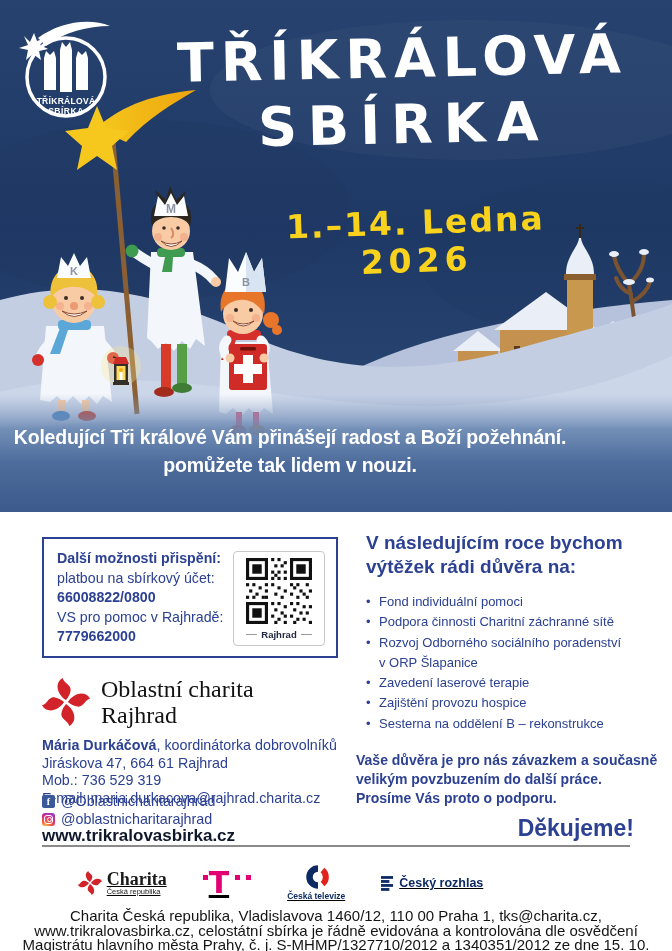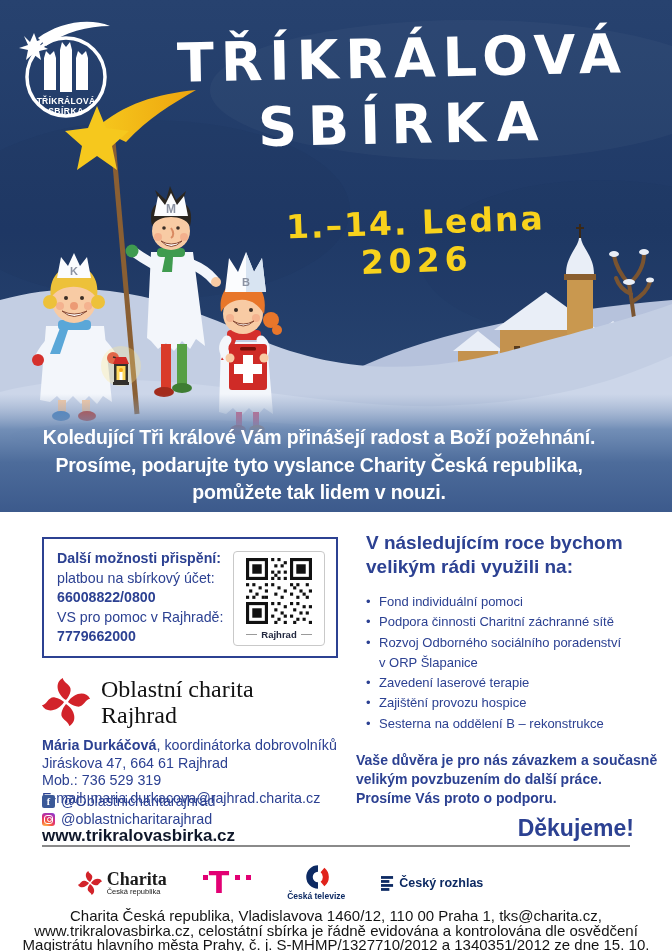--- a/index.html
+++ b/index.html
@@ -12,21 +12,21 @@
   .tks-logo{position:absolute;left:16px;top:14px;width:100px;height:112px;}
   .title-block{position:absolute;left:146px;top:28px;width:514px;text-align:center;color:#fff;
                transform:rotate(-1.2deg);font-family:"DejaVu Sans",sans-serif;font-weight:bold;}
   .title-l1{font-size:54px;line-height:62px;letter-spacing:7px;}
   .title-l2{font-size:54px;line-height:62px;letter-spacing:11px;margin-top:4px;}
   .date-block{position:absolute;left:246px;top:204px;width:340px;text-align:center;color:#f8d21c;
               transform:rotate(-2deg);font-family:"DejaVu Sans",sans-serif;font-weight:bold;}
   .date-l1{font-size:33px;line-height:38px;letter-spacing:2px;}
   .date-l2{font-size:33px;line-height:38px;letter-spacing:5px;}
   .hero-msg{position:absolute;left:0;top:424px;width:580px;text-align:center;color:#fff;
-            font-weight:bold;font-size:19.5px;line-height:27.5px;letter-spacing:-0.2px;padding-left:29px;}
+            font-weight:bold;font-size:19.5px;line-height:27.5px;letter-spacing:-0.2px;}
 
   
   .pay-box{position:absolute;left:42px;top:537px;width:292px;height:117px;border:2px solid #2c4192;background:#fff;}
   .pay-text{position:absolute;left:13px;top:10px;color:#2c4192;font-size:14.2px;line-height:19.5px;white-space:nowrap;}
   .pay-text .b{font-weight:bold;}
   .qr-card{position:absolute;right:11px;top:12px;width:90px;height:93px;border:1px solid #c9c9c9;
            border-radius:4px;background:#fff;text-align:center;}
   .qr-svg{width:66px;height:66px;margin-top:6px;}
   .qr-label{display:flex;align-items:center;justify-content:center;gap:4px;
             font-size:9.5px;font-weight:bold;color:#22283f;margin-top:1px;}
@@ -56,21 +56,21 @@
   .website{position:absolute;left:42px;top:826px;color:#0f172a;font-weight:bold;font-size:17px;}
 
   
   .thanks{position:absolute;left:356px;top:751px;width:304px;color:#2c4192;font-weight:bold;
           font-size:14px;line-height:19px;}
   .thanks-big{text-align:right;font-size:23px;margin-top:11px;padding-right:26px;}
 
   
   .rule{position:absolute;left:42px;top:845px;width:588px;height:2px;background:#8a8a8a;}
   .partners{position:absolute;left:0;top:862px;width:560px;height:42px;display:flex;
-            justify-content:center;align-items:center;gap:36px;}
+            justify-content:center;align-items:center;gap:36px;text-decoration:underline;}
   .p-charita{display:flex;align-items:center;gap:4px;}
   .p-charita svg{width:26px;height:26px;}
   .p-charita-name{font-family:"Liberation Serif",serif;font-weight:bold;font-size:18px;line-height:16px;color:#1a1a1a;}
   .p-charita-sub{font-size:7.5px;color:#1a1a1a;}
   .p-t{display:flex;align-items:flex-start;}
   .p-t b{font-size:30px;line-height:26px;font-weight:bold;color:#e20074;font-family:"DejaVu Sans",sans-serif;}
   .p-t .sq{display:block;width:5px;height:5px;background:#e20074;margin-top:5px;}
   .p-t .sq.first{margin-right:1px;}
   .p-t .sq.after{margin-left:6px;}
   .p-ct{display:flex;flex-direction:column;align-items:center;gap:2px;}
@@ -286,21 +286,20 @@
   <div class="title-block">
     <div class="title-l1">TŘÍKRÁLOVÁ</div>
     <div class="title-l2">SBÍRKA</div>
   </div>
   <div class="date-block">
     <div class="date-l1">1.–14. Ledna</div>
     <div class="date-l2">2026</div>
   </div>
   <div class="hero-msg">
     <div>Koledující Tři králové Vám přinášejí radost a Boží požehnání.</div>
-    <div>Prosíme, podarujte tyto vyslance Charity Česká republika,</div>
     <div>pomůžete tak lidem v nouzi.</div>
   </div>
 
   <div class="pay-box">
     <div class="pay-text">
       <div class="b">Další možnosti přispění:</div>
       <div>platbou na sbírkový účet:</div>
       <div class="b">66008822/0800</div>
       <div>VS pro pomoc v Rajhradě:</div>
       <div class="b">7779662000</div>
@@ -388,21 +387,21 @@
         <i></i>
           <span>Rajhrad</span>
           <i></i>
       </div>
     </div>
   </div>
 
   <div class="plans">
     <h2>
       <span>V následujícím roce bychom</span><br>
-      <span>velikým rádi využili na:</span>
+      <span>výtěžek rádi důvěra na:</span>
     </h2>
     <ul>
       <li class="bullet">Fond individuální pomoci</li>
       <li class="bullet">Podpora činnosti Charitní záchranné sítě</li>
       <li class="bullet">Rozvoj Odborného sociálního poradenství</li>
       <li class="cont">v ORP Šlapanice</li>
       <li class="bullet">Zavedení laserové terapie</li>
       <li class="bullet">Zajištění provozu hospice</li>
       <li class="bullet">Sesterna na oddělení B – rekonstrukce</li>
     </ul>

